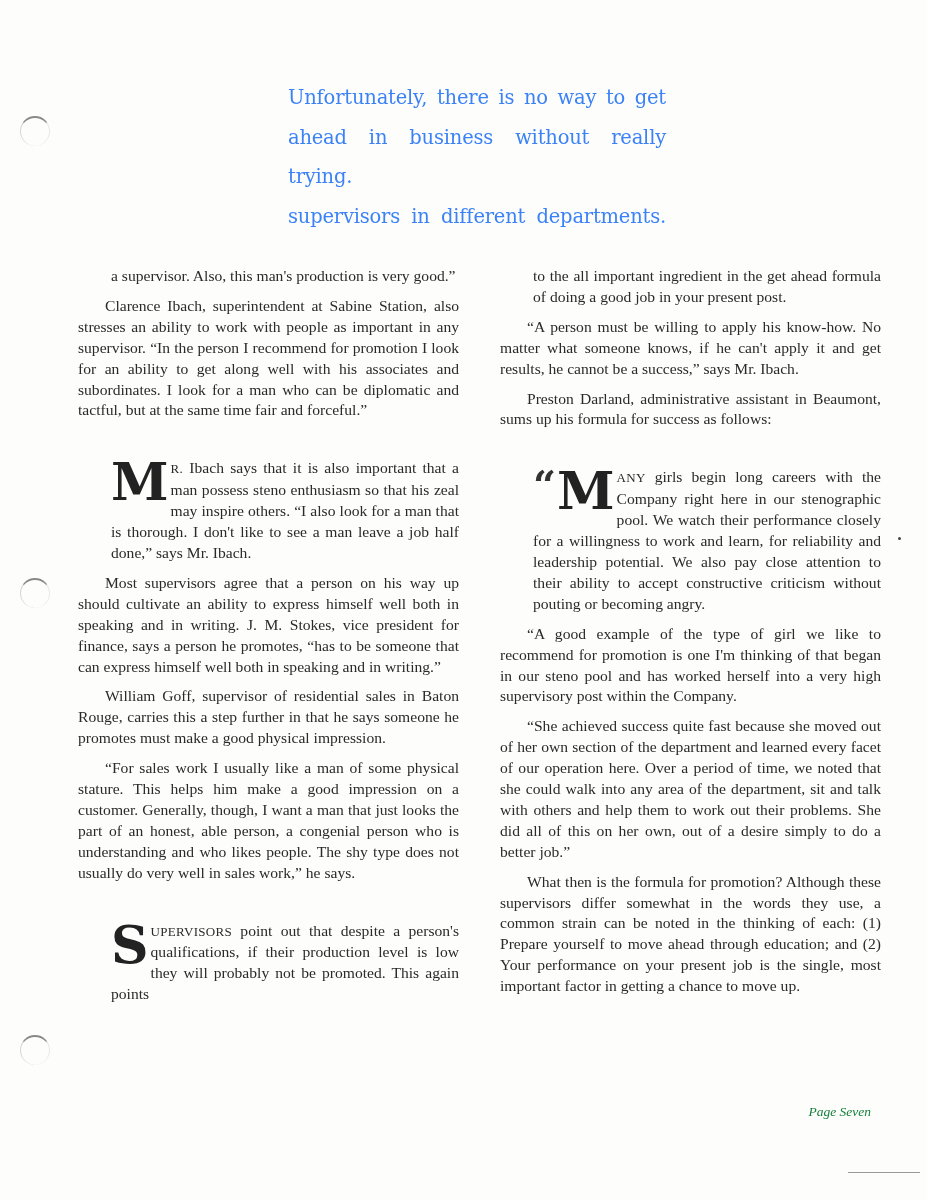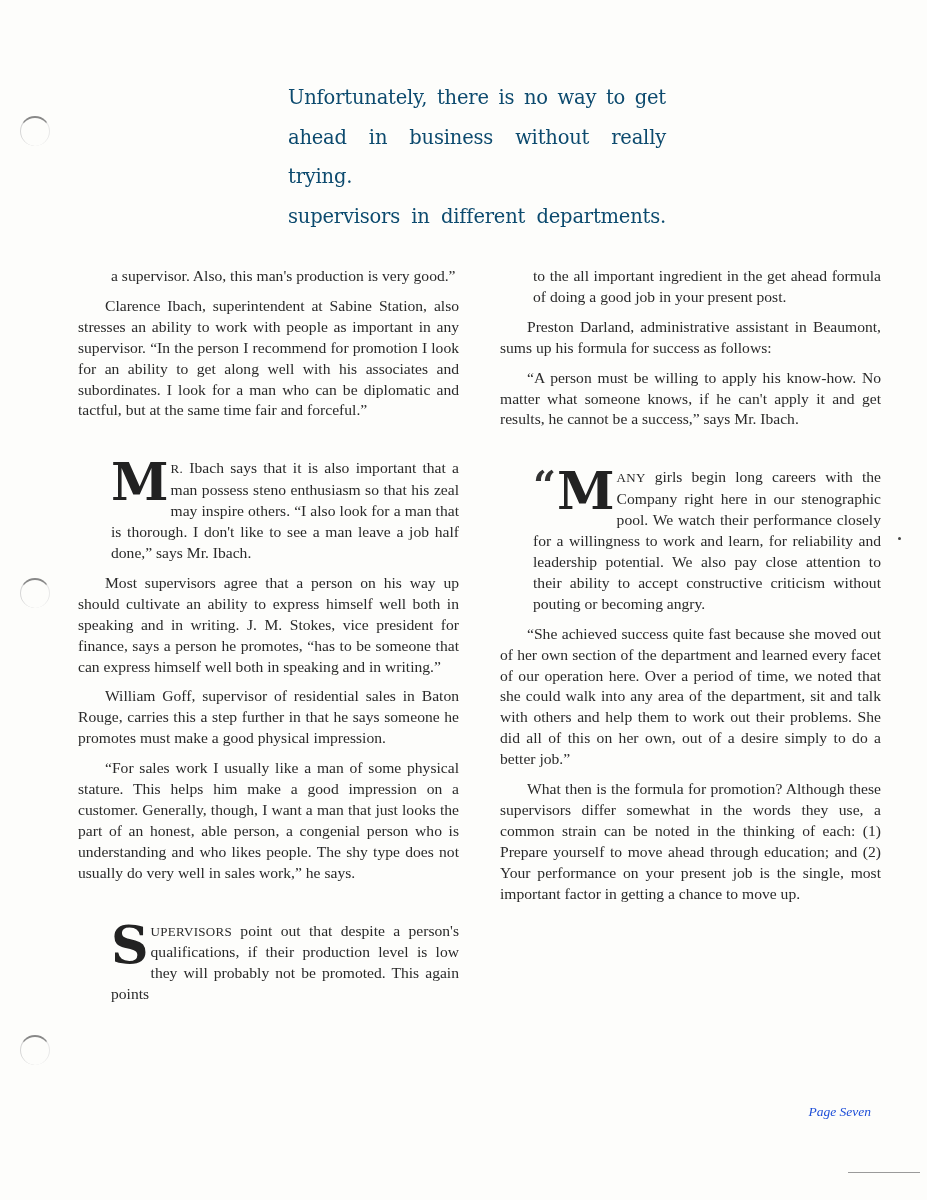--- a/index.html
+++ b/index.html
@@ -13,21 +13,21 @@
       border-radius: 50%;
       border-top: 2px solid #888;
       border-left: 1px solid #d6d6d6;
       border-right: 1px solid #e8e8e8;
       border-bottom: 0;
       box-sizing: border-box;
     }
     .intro {
       position: absolute; left: 288px; top: 78px; width: 378px;
       font-family: "DejaVu Serif", serif;
-      font-size: 19.5px; line-height: 39.5px; color: #0c4a6e;
+      font-size: 19.5px; line-height: 39.5px; color: #3b82f6;
       text-align: justify; text-align-last: justify;
       letter-spacing: -0.2px;
     }
     .intro span { display: block; }
     .col {
       position: absolute; top: 266px; width: 381px;
       font-family: "Liberation Serif", "DejaVu Serif", serif;
       font-size: 15.6px; line-height: 20.9px; color: #2a2a2a;
       text-align: justify;
     }
@@ -44,21 +44,21 @@
     }
     .smallcaps { font-size: 13px; letter-spacing: 0.3px; }
     .quote-open {
       float: left; font-size: 40px; line-height: 36px; margin-right: 1px;
       font-family: "DejaVu Serif", serif; font-weight: bold; color: #333;
     }
     .gap-section { height: 28px; }
     .footer {
       position: absolute; right: 56px; top: 1104px;
       font-family: "Liberation Serif", serif; font-style: italic;
-      font-size: 13.5px; color: #1d4ed8;
+      font-size: 13.5px; color: #15803d;
     }
     .rule {
       position: absolute; left: 848px; top: 1172px; width: 72px; height: 1px;
       background: #9a9a9a;
     }
     .speck { position:absolute; left:898px; top:537px; width:3px; height:3px; background:#444; border-radius:50%; }
   </style>
 </head>
 <body>
 
@@ -80,22 +80,23 @@
   <p class="noind dropcap-para"><span class="dropcap">M</span><span class="smallcaps">R.</span><span> Ibach says that it is also important that a man possess steno enthusiasm so that his zeal may inspire others. “I also look for a man that is thorough. I don't like to see a man leave a job half done,” says Mr. Ibach.</span></p>
   <p class="ind">Most supervisors agree that a person on his way up should cultivate an ability to express himself well both in speaking and in writing. J. M. Stokes, vice president for finance, says a person he promotes, “has to be someone that can express himself well both in speaking and in writing.”</p>
   <p class="ind">William Goff, supervisor of residential sales in Baton Rouge, carries this a step further in that he says someone he promotes must make a good physical impression.</p>
   <p class="ind">“For sales work I usually like a man of some physical stature. This helps him make a good impression on a customer. Generally, though, I want a man that just looks the part of an honest, able person, a congenial person who is understanding and who likes people. The shy type does not usually do very well in sales work,” he says.</p>
   <div class="gap-section"></div>
   <p class="noind dropcap-para"><span class="dropcap">S</span><span class="smallcaps">UPERVISORS</span><span> point out that despite a person's qualifications, if their production level is low they will probably not be promoted. This again points</span></p>
 </div>
 
 <div class="col right">
   <p class="noind">to the all important ingredient in the get ahead formula of doing a good job in your present post.</p>
+  <p class="ind">“A person must be willing to apply his know-how. No matter what someone knows, if he can't apply it and get results, he cannot be a success,” says Mr. Ibach.</p>
   <p class="ind">Preston Darland, administrative assistant in Beaumont, sums up his formula for success as follows:</p>
-  <p class="ind">“A person must be willing to apply his know-how. No matter what someone knows, if he can't apply it and get results, he cannot be a success,” says Mr. Ibach.</p>
   <div class="gap-section"></div>
   <p class="noind dropcap-para"><span class="quote-open">“</span><span class="dropcap">M</span><span class="smallcaps">ANY</span><span> girls begin long careers with the Company right here in our stenographic pool. We watch their performance closely for a willingness to work and learn, for reliability and leadership potential. We also pay close attention to their ability to accept constructive criticism without pouting or becoming angry.</span></p>
+  <p class="ind">“A good example of the type of girl we like to recommend for promotion is one I'm thinking of that began in our steno pool and has worked herself into a very high supervisory post within the Company.</p>
   <p class="ind">“She achieved success quite fast because she moved out of her own section of the department and learned every facet of our operation here. Over a period of time, we noted that she could walk into any area of the department, sit and talk with others and help them to work out their problems. She did all of this on her own, out of a desire simply to do a better job.”</p>
   <p class="ind">What then is the formula for promotion? Although these supervisors differ somewhat in the words they use, a common strain can be noted in the thinking of each: (1) Prepare yourself to move ahead through education; and (2) Your performance on your present job is the single, most important factor in getting a chance to move up.</p>
 </div>
 
 <div class="footer">Page Seven</div>
 <div class="rule"></div>
 
 </body></html>

